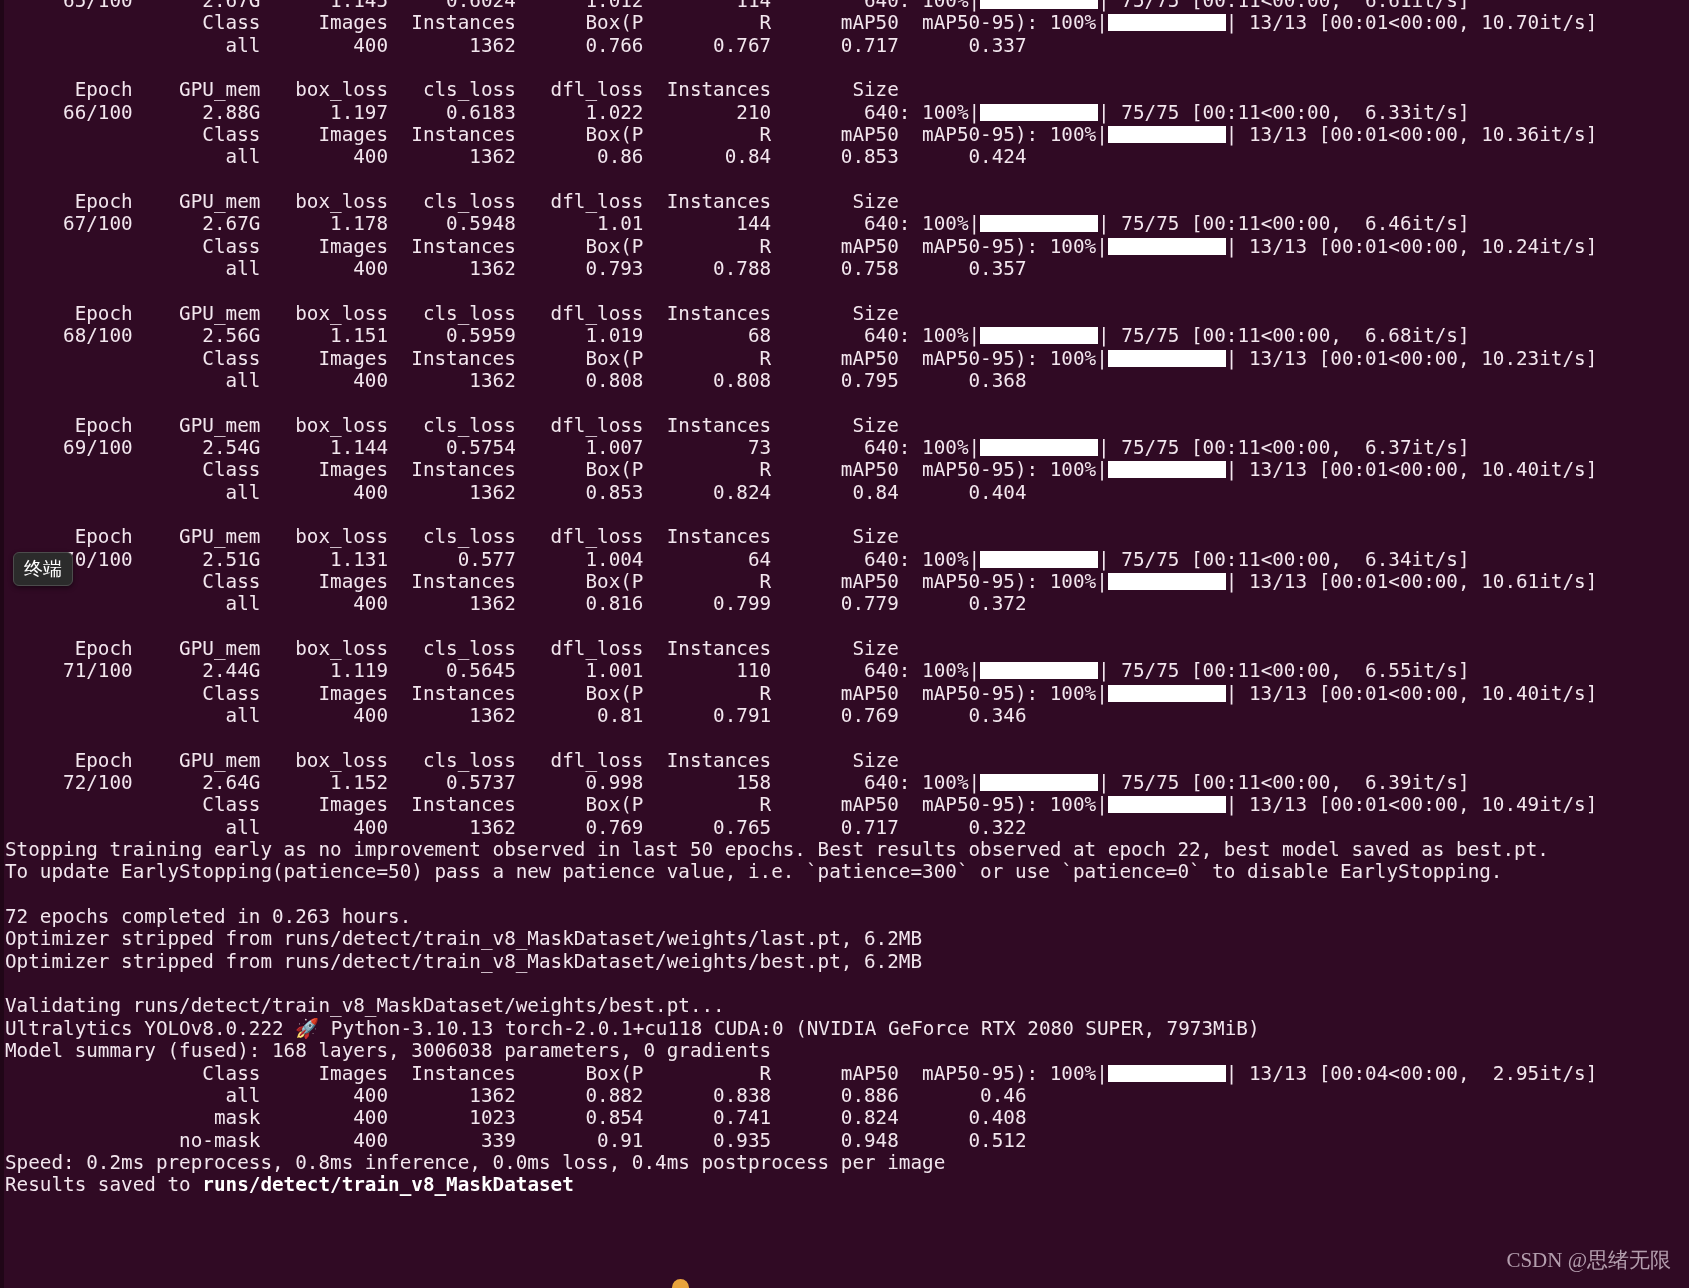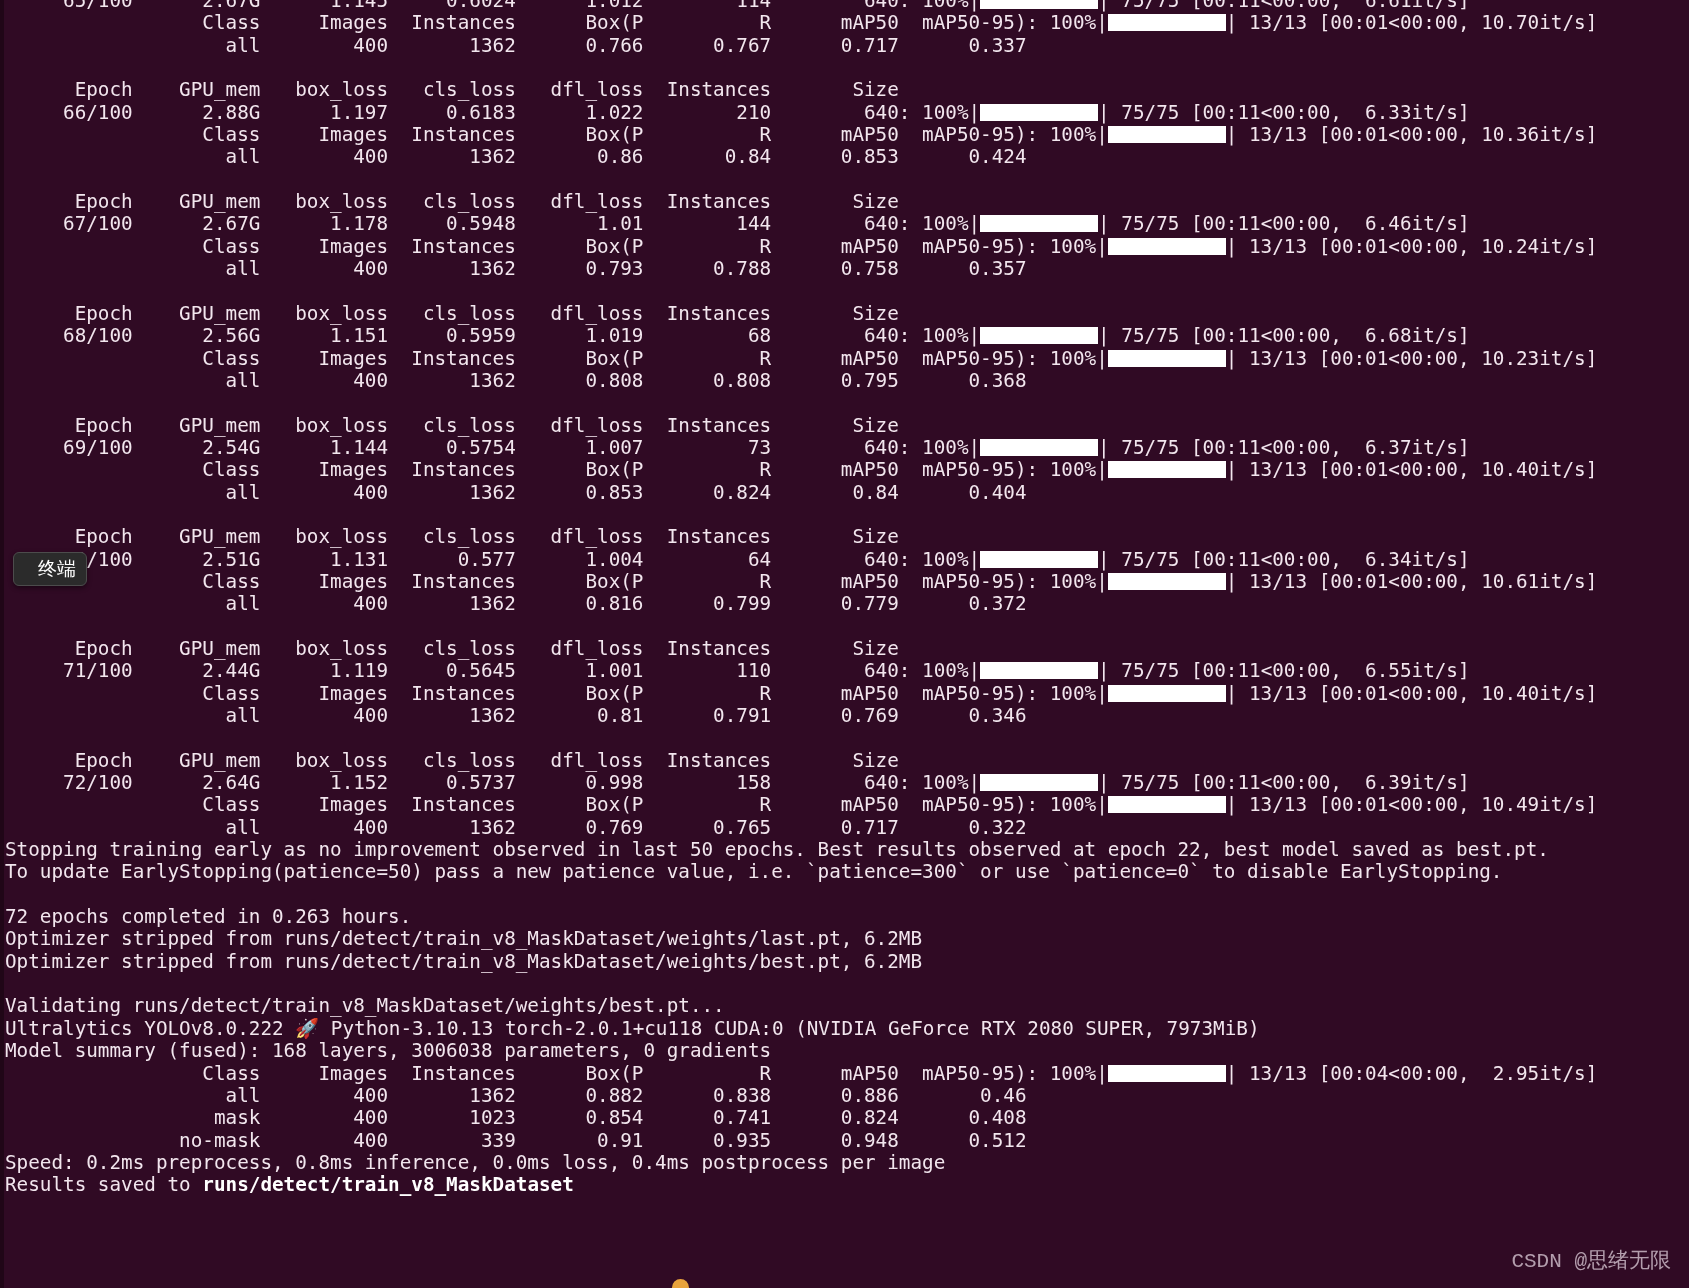--- a/index.html
+++ b/index.html
@@ -69,36 +69,36 @@
 
   
   #terminal-tooltip {
     position: absolute;
     left: 13px;
     top: 552px;
     background: #2b2b2b;
     color: #ffffff;
     border: 1px solid #4c4c4c;
     border-radius: 6px;
-    padding: 4px 10px 6px 24px;
+    padding: 4px 10px 6px 10px;
     font-family: "DejaVu Sans", "Liberation Sans", sans-serif;
     font-size: 19px;
     line-height: 22px;
     z-index: 40;
     box-shadow: 0 2px 5px rgba(0,0,0,0.45);
   }
 
   
   #watermark {
     position: absolute;
     right: 18px;
     bottom: 14px;
     color: #cbb8c6;
     opacity: 0.85;
-    font-family: Liberation Mono, monospace;
+    font-family: Liberation Serif, serif;
     font-size: 21px;
     z-index: 30;
     white-space: pre;
     text-align: center;
   }
 
   
   #dock-dot {
     position: absolute;
     left: 672px;

